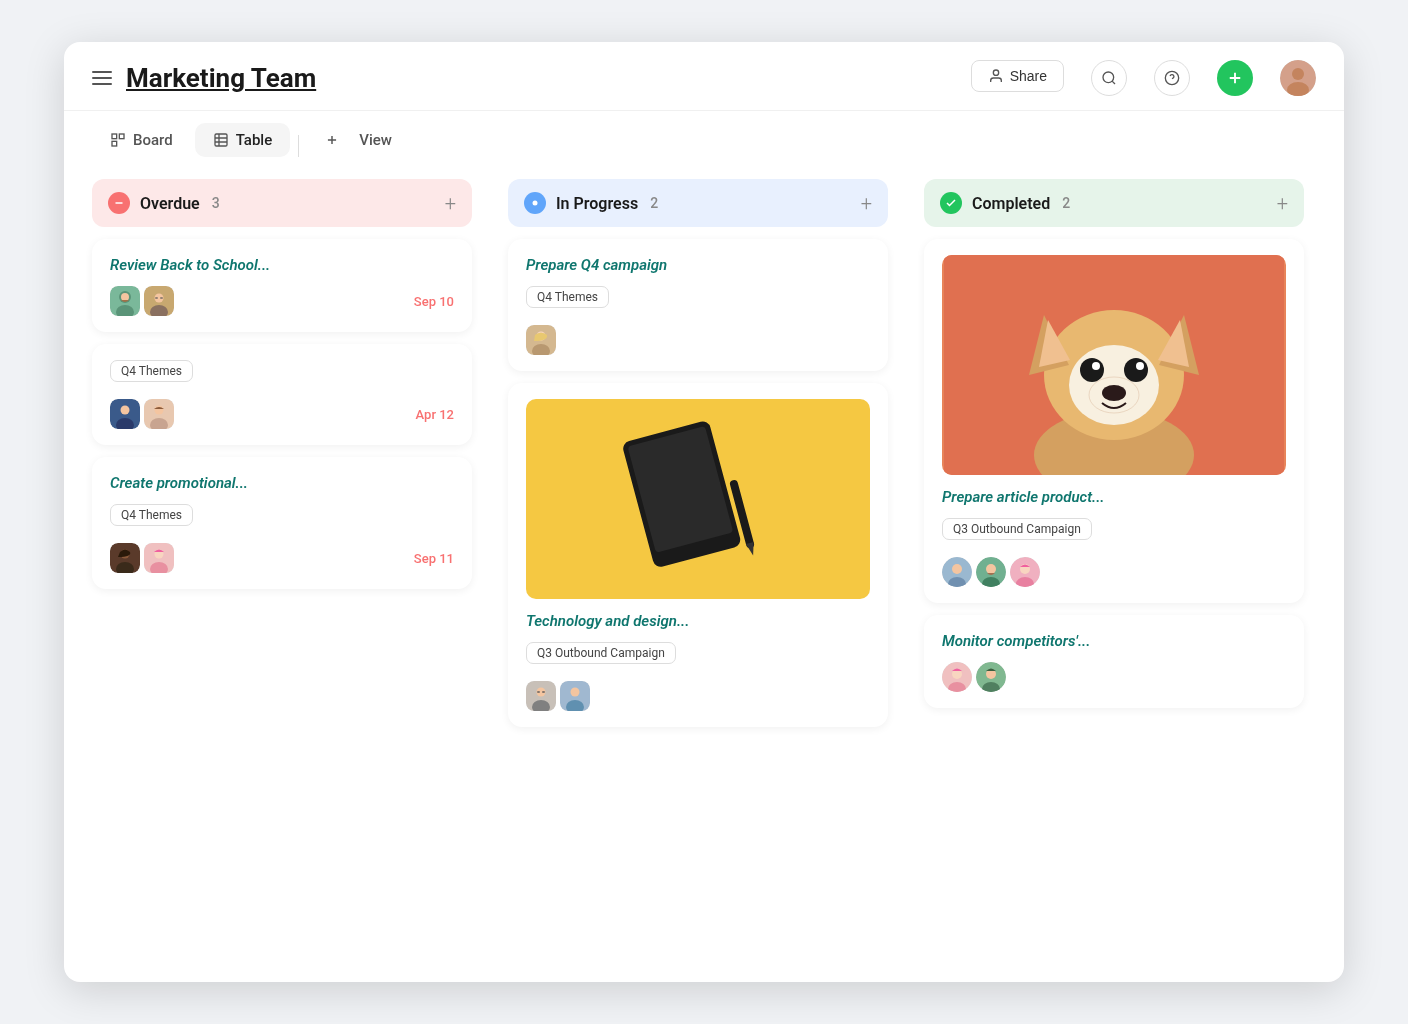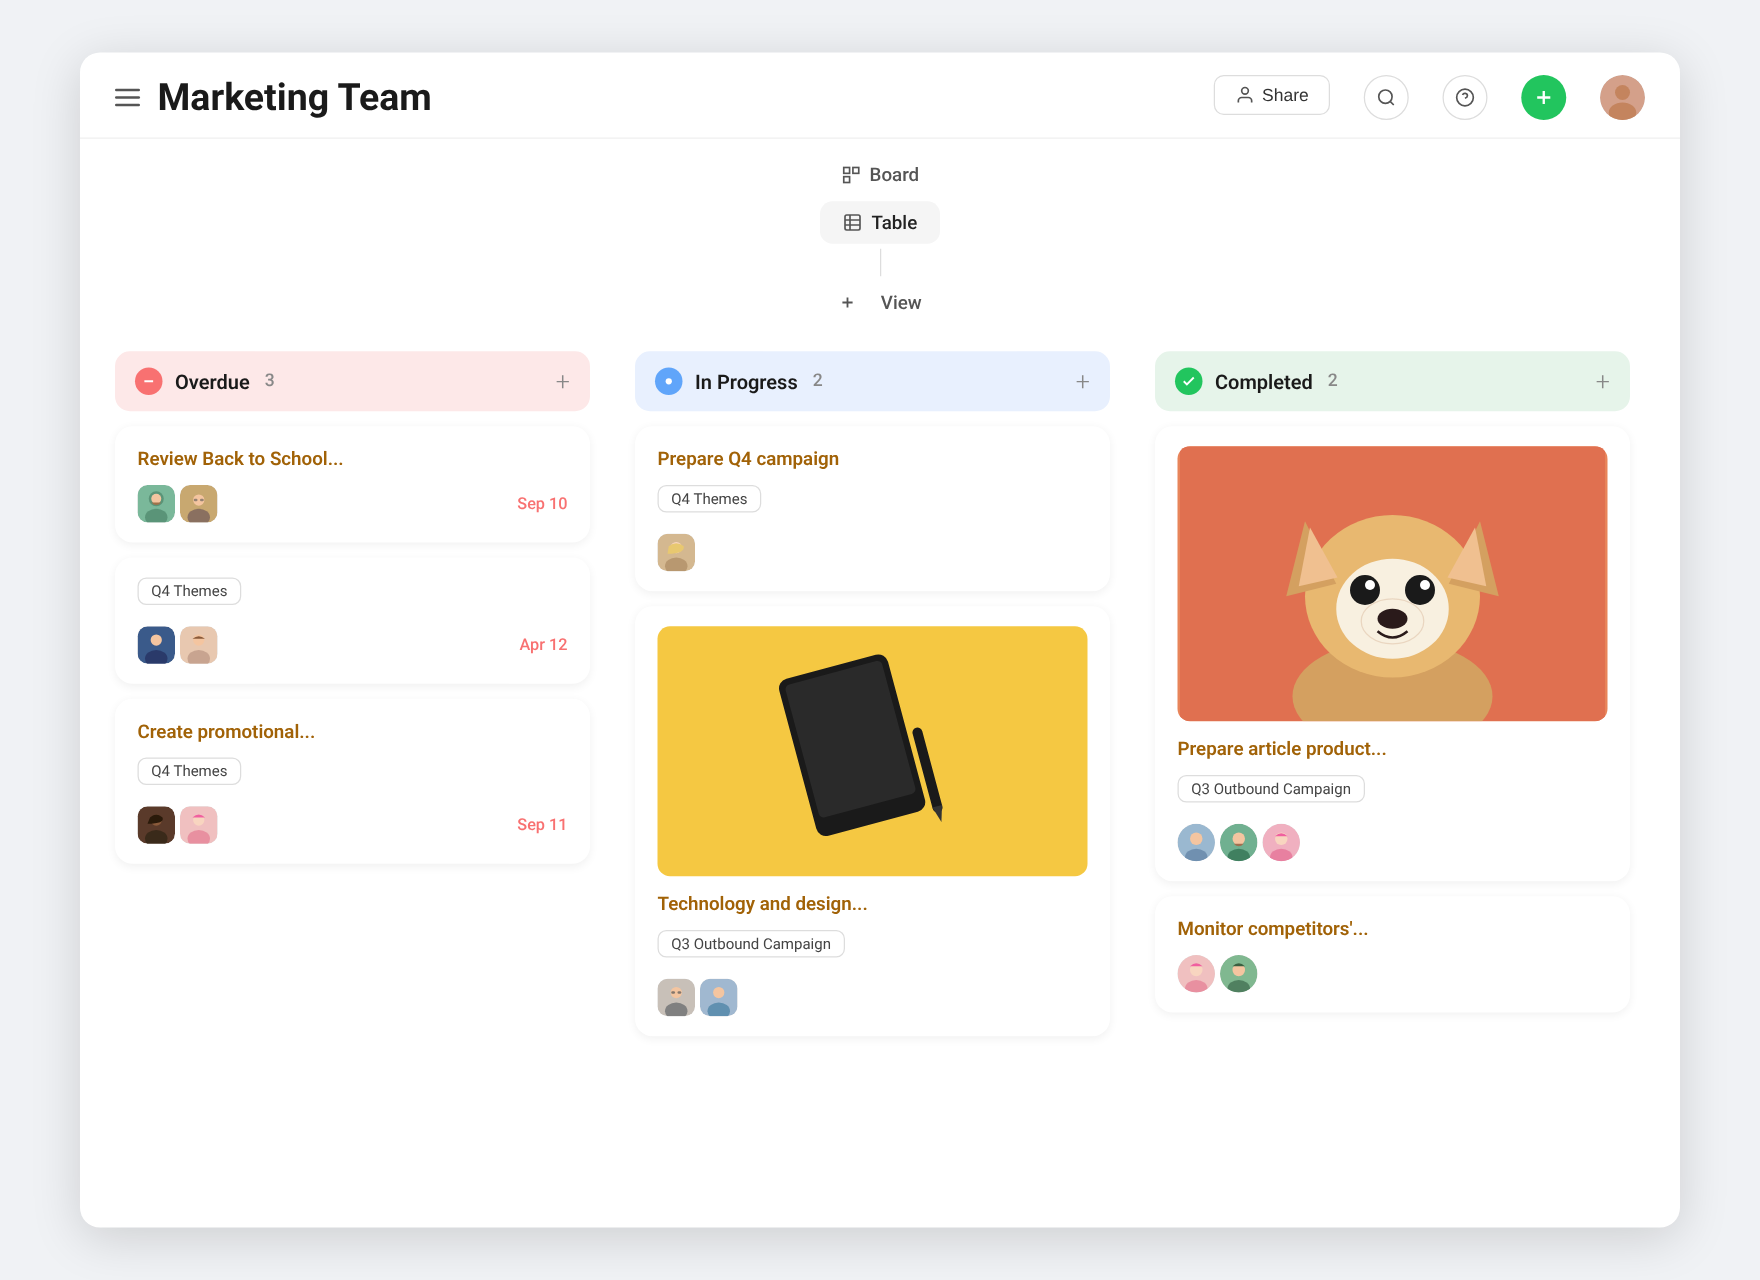--- a/index.html
+++ b/index.html
@@ -42,23 +42,24 @@
       cursor: pointer;
     }
     .menu-icon span {
       display: block;
       width: 20px;
       height: 2px;
       background: #555;
       border-radius: 2px;
     }
     .page-title {
-      font-size: 30px;
+      font-size: 26px;
       font-weight: 700;
       color: #1a1a1a;
+      text-decoration: underline;
     }
     .header-right {
       display: flex;
       align-items: flex-start;
       gap: 27px;
     }
     .share-btn {
       display: flex;
       align-items: center;
       gap: 6px;
@@ -104,24 +105,23 @@
       overflow: hidden;
       background: #e0e0e0;
     }
     .avatar-header svg {
       width: 100%;
       height: 100%;
     }
     
     .tabs-bar {
       display: flex;
-      align-items: center;
+      align-items: flex-end;
       padding: 12px 28px;
       gap: 4px;
-      flex-direction: column;
     }
     .tab {
       display: flex;
       align-items: center;
       gap: 7px;
       padding: 8px 18px;
       border-radius: 10px;
       font-size: 15px;
       font-weight: 500;
       cursor: pointer;
@@ -205,23 +205,24 @@
     
     .card {
       background: #fff;
       border-radius: 14px;
       padding: 16px 18px;
       box-shadow: 0 2px 8px rgba(0,0,0,0.06);
     }
     .card-title {
       font-size: 15px;
       font-weight: 600;
-      color: #a16207;
+      color: #0f766e;
       margin-bottom: 10px;
       line-height: 1.4;
+      font-style: italic;
     }
     .card-tag {
       display: inline-block;
       border: 1.5px solid #ddd;
       border-radius: 7px;
       padding: 3px 10px;
       font-size: 12px;
       color: #444;
       margin-bottom: 10px;
     }

